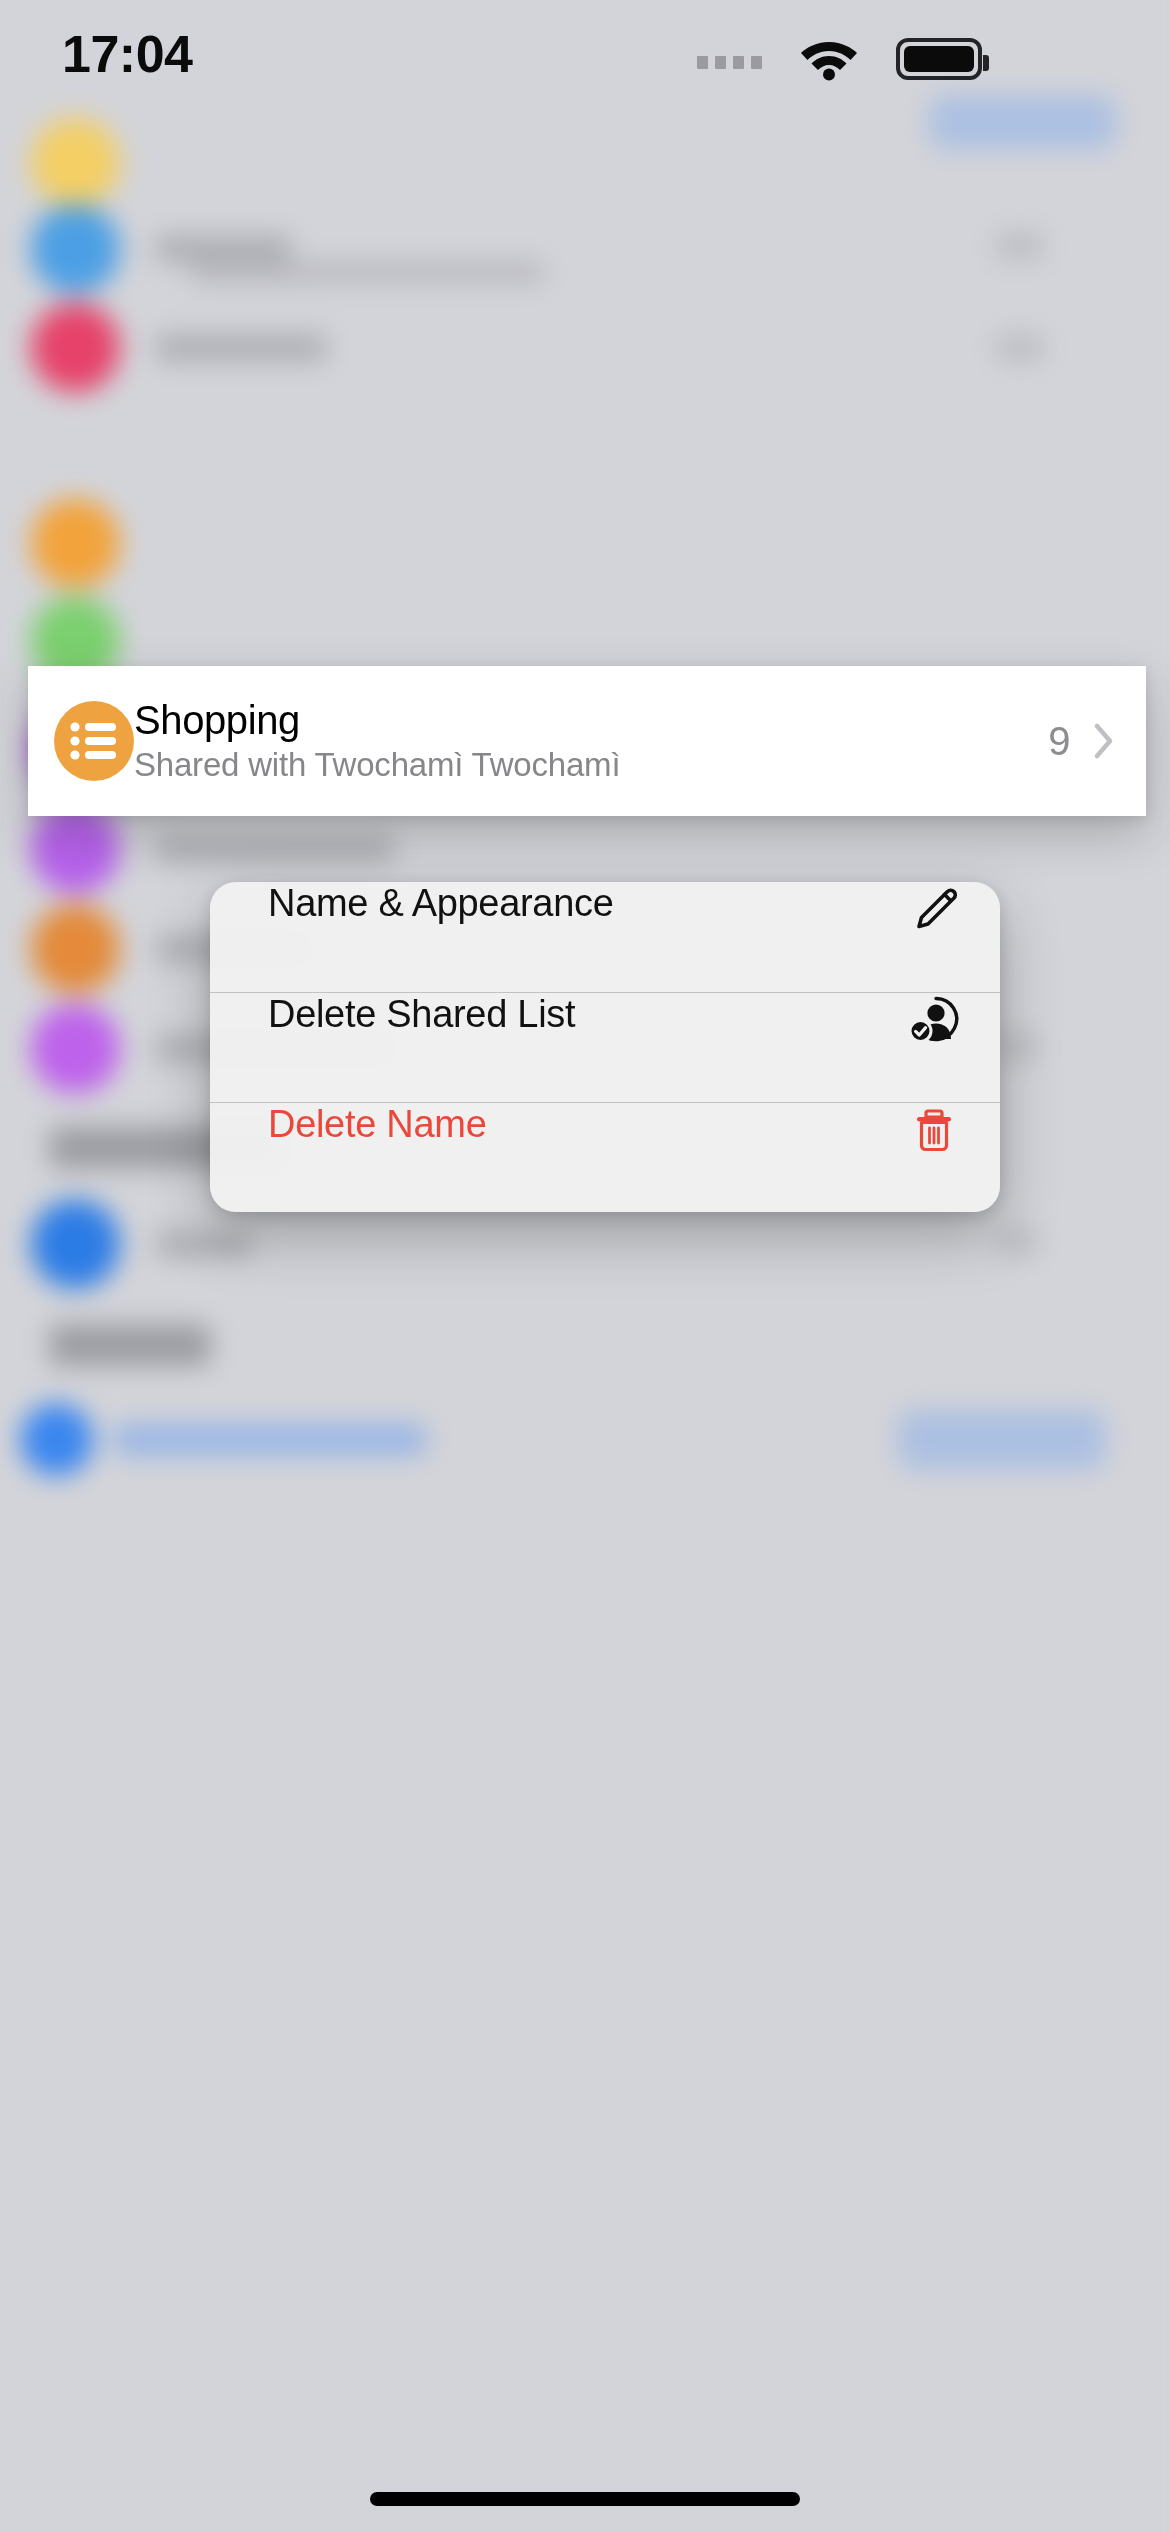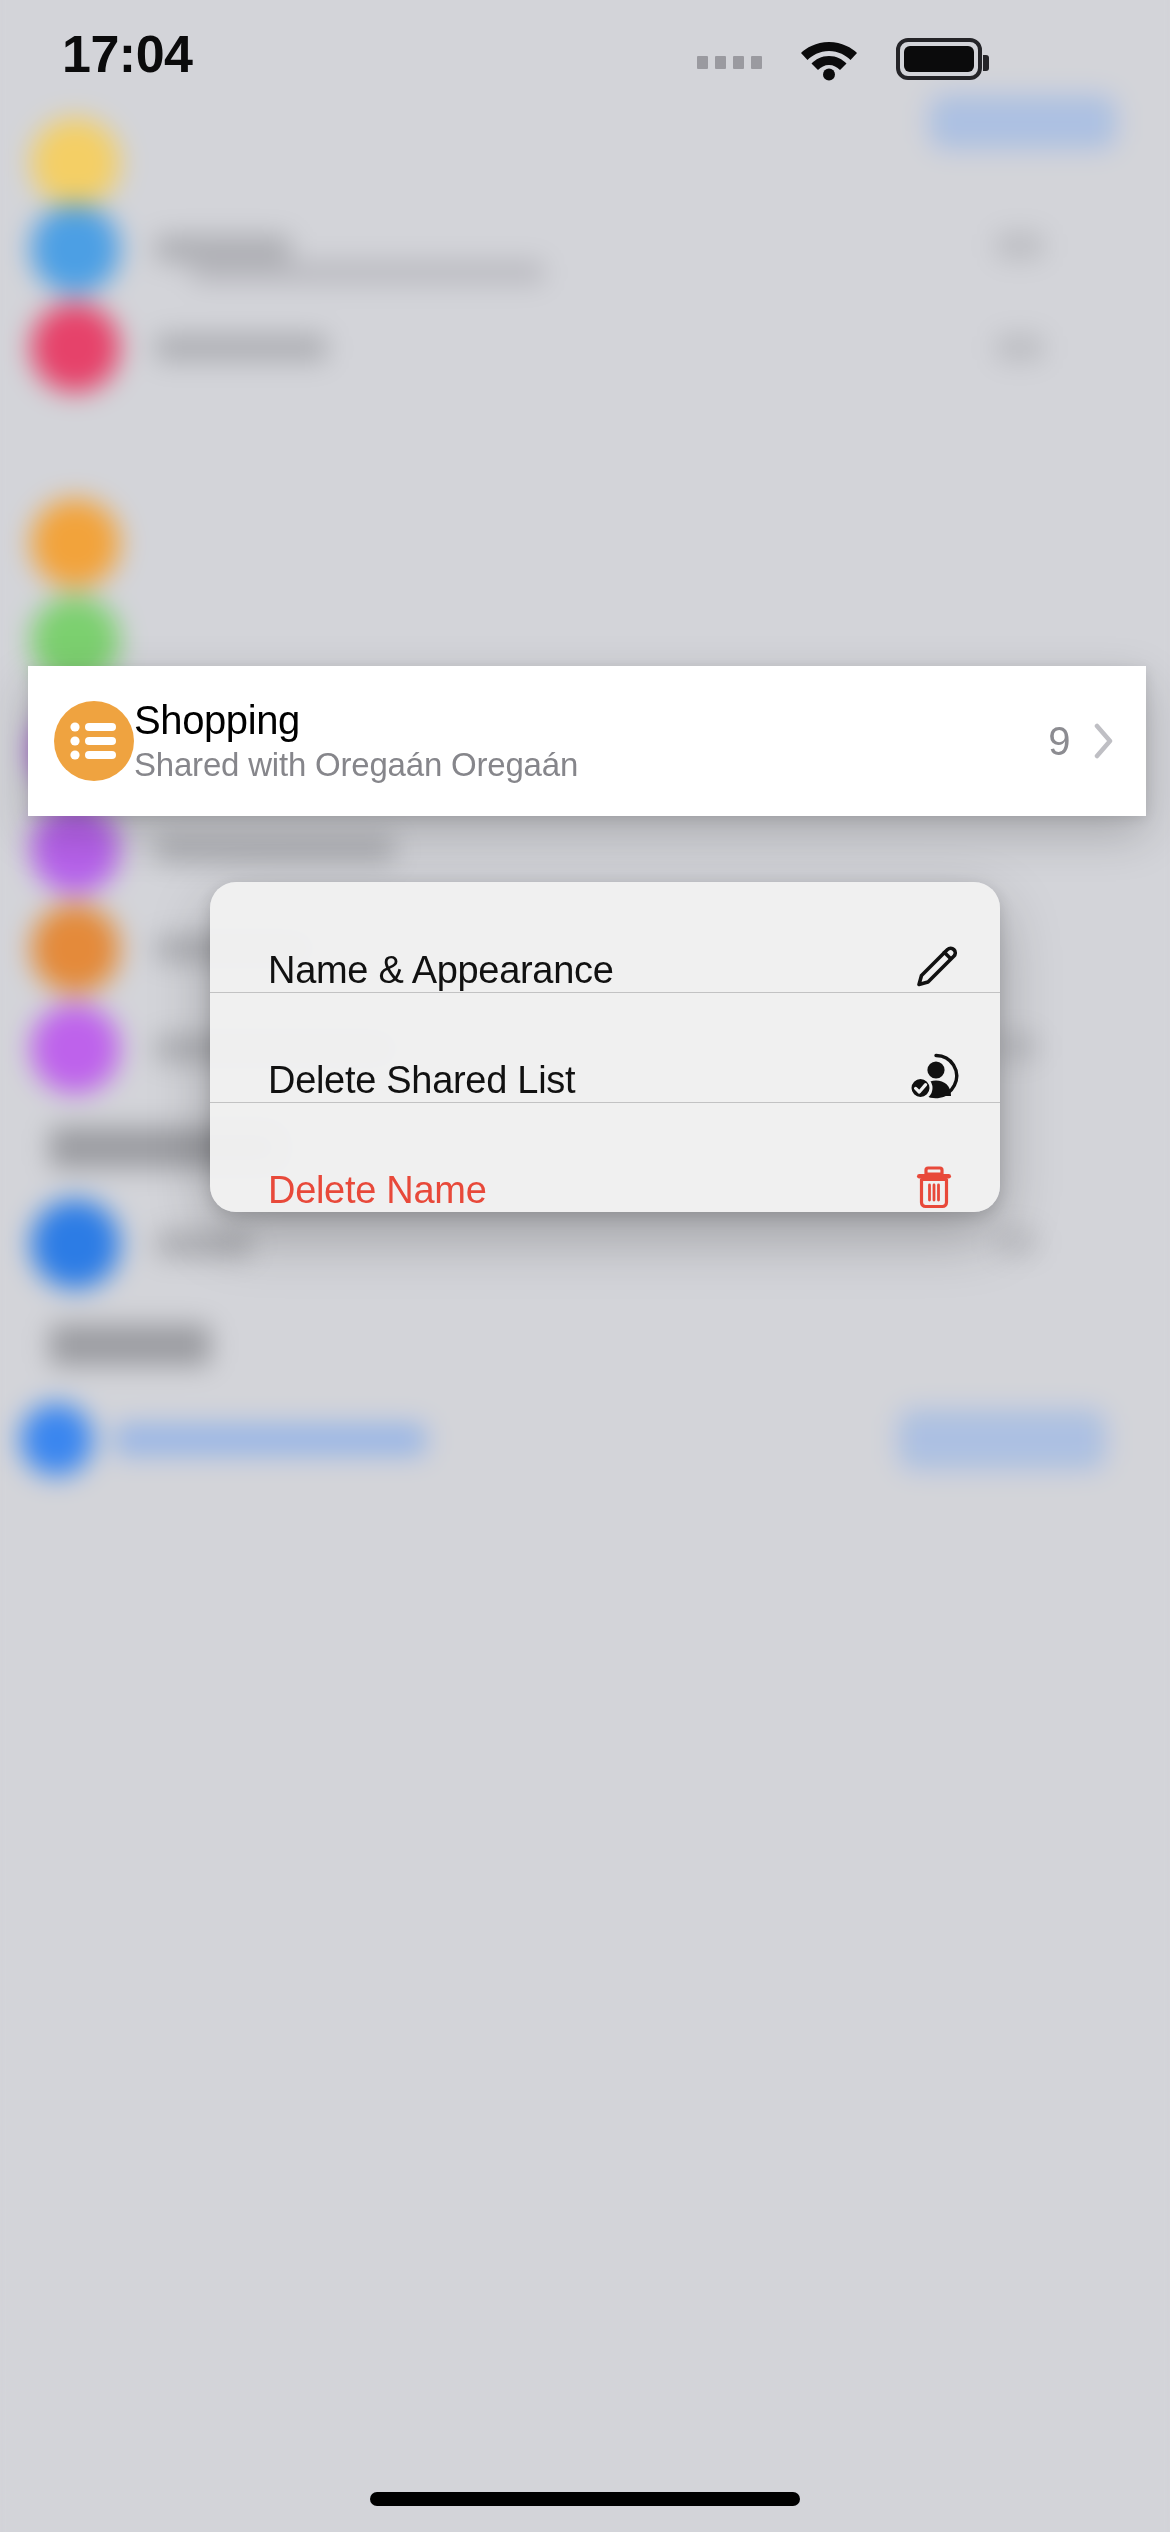--- a/index.html
+++ b/index.html
@@ -76,21 +76,21 @@
   
   #menu{
     position:absolute; left:210px; top:882px; width:790px;
     background:rgba(241,241,241,0.97);
     border-radius:26px;
     overflow:hidden;
     box-shadow: 0 24px 60px rgba(0,0,0,.26), 0 4px 16px rgba(0,0,0,.14);
     z-index:31;
   }
   .menu-item{
-    height:110px; display:flex; align-items:flex-end;
+    height:110px; display:flex; align-items:flex-start;
     padding:0 40px 0 58px;
     position:relative;
   }
   .menu-item + .menu-item{ border-top:1.5px solid rgba(60,60,67,.26); }
   .menu-label{ flex:1; font-size:38px; color:#111; letter-spacing:-0.3px; }
   .menu-label.destructive{ color:#e8493a; }
   .menu-icon{ width:52px; height:52px; flex:none; display:flex; align-items:center; justify-content:center; }
 
   
   #home{
@@ -195,21 +195,21 @@
       <circle cx="5" cy="6" r="4.6" fill="#fff"></circle>
       <rect x="15" y="2" width="31" height="8" rx="4" fill="#fff"></rect>
       <circle cx="5" cy="20" r="4.6" fill="#fff"></circle>
       <rect x="15" y="16" width="31" height="8" rx="4" fill="#fff"></rect>
       <circle cx="5" cy="34" r="4.6" fill="#fff"></circle>
       <rect x="15" y="30" width="31" height="8" rx="4" fill="#fff"></rect>
     </svg>
   </div>
   <div id="cardtext">
     <div id="cardtitle">Shopping</div>
-    <div id="cardsub">Shared with Oregaán Oregaán</div>
+    <div id="cardsub">Shared with Twochamì Twochamì</div>
   </div>
   <div id="cardcount">9</div>
   <svg id="cardchev" viewBox="0 0 20 36">
     <path d="M3 3 L16 18 L3 33" stroke="#bfbfc4" stroke-width="4.5" fill="none" stroke-linecap="round" stroke-linejoin="round"></path>
   </svg>
 </div>
 
 <div id="menu">
 
   <div class="menu-item">

